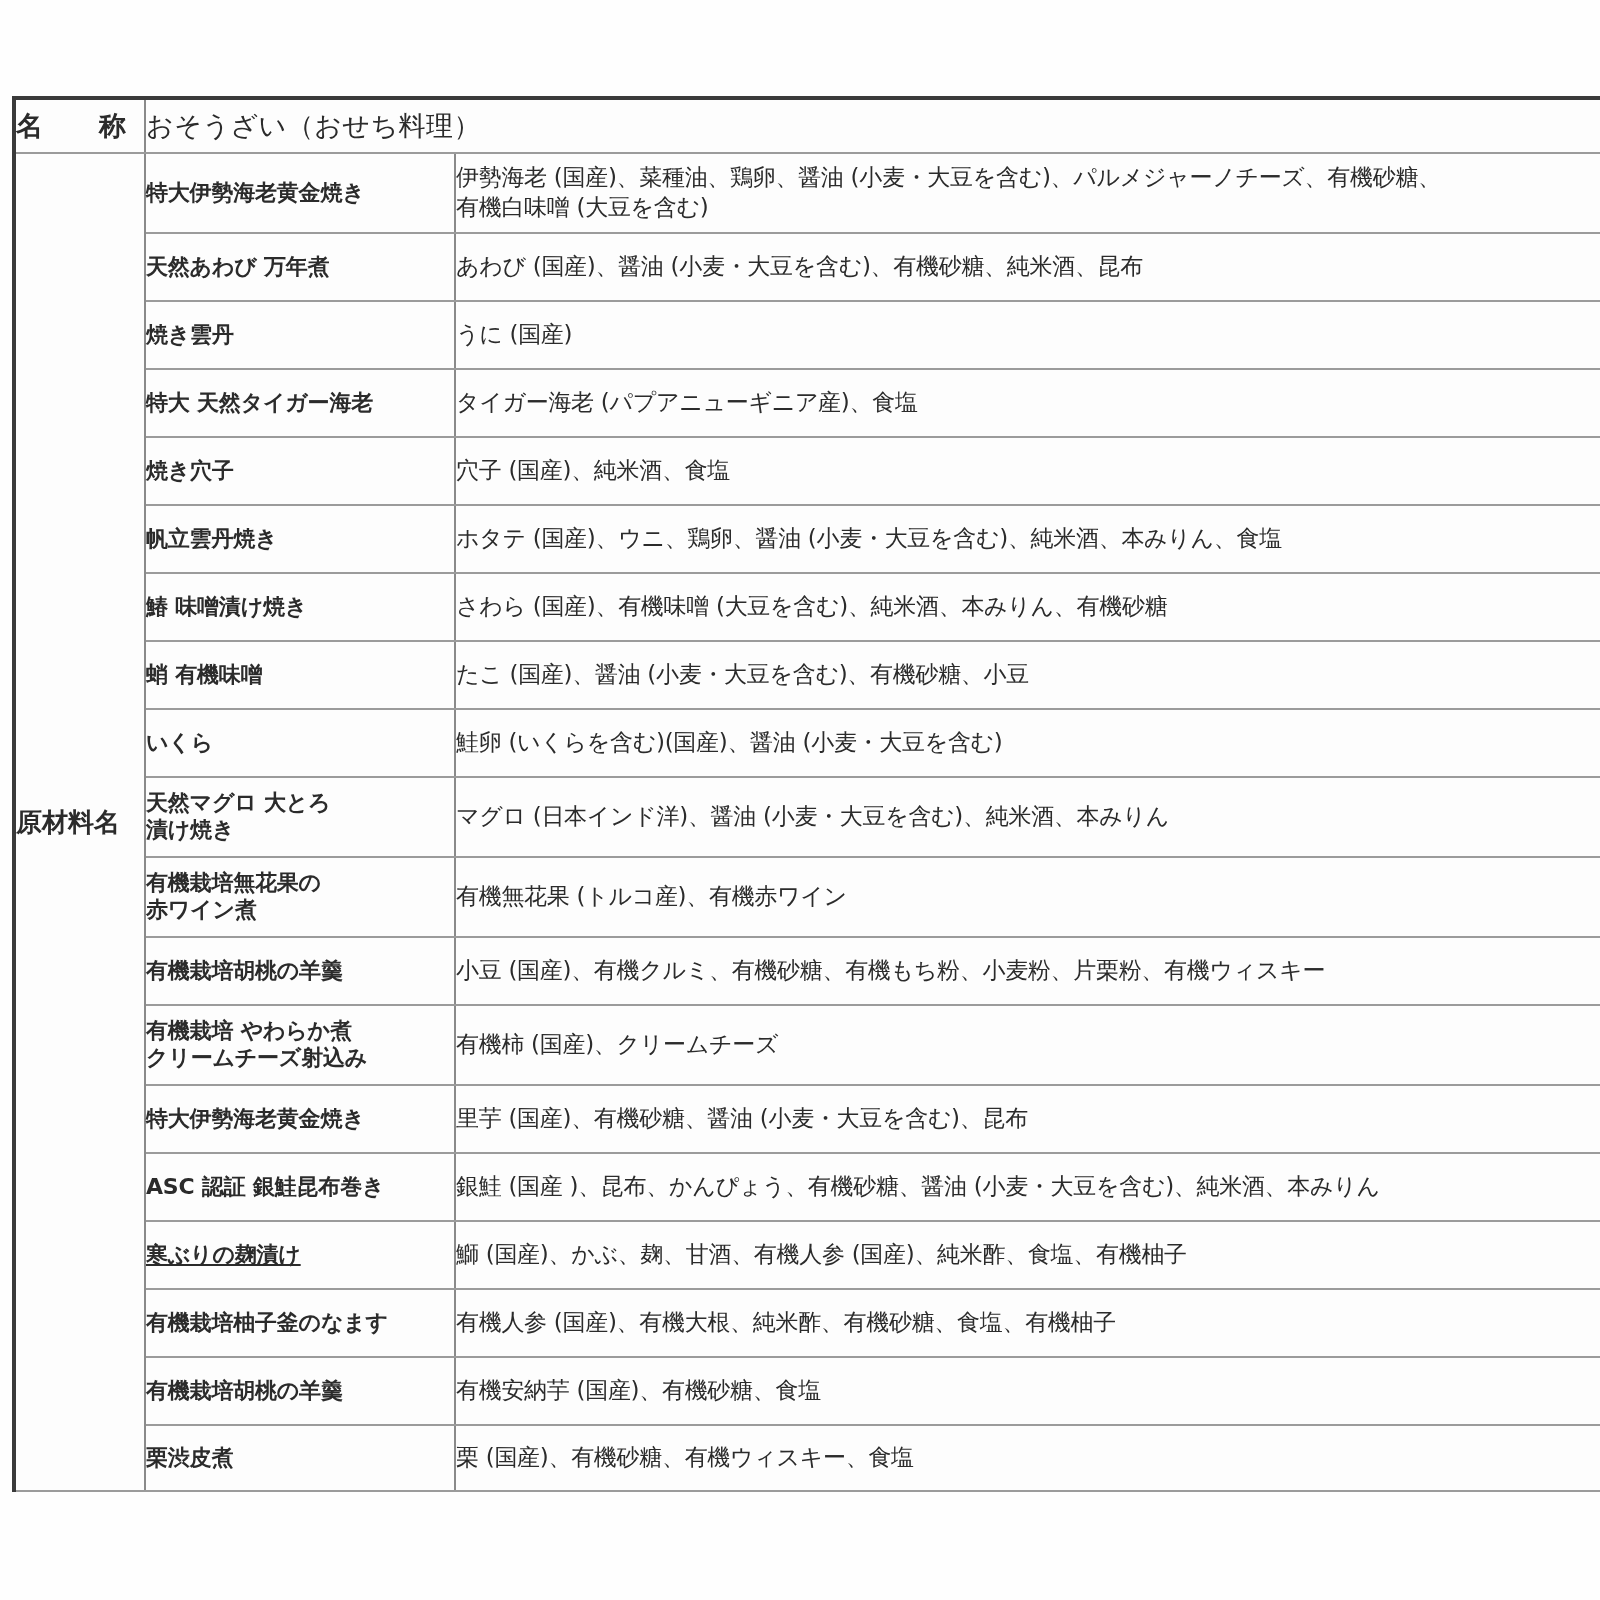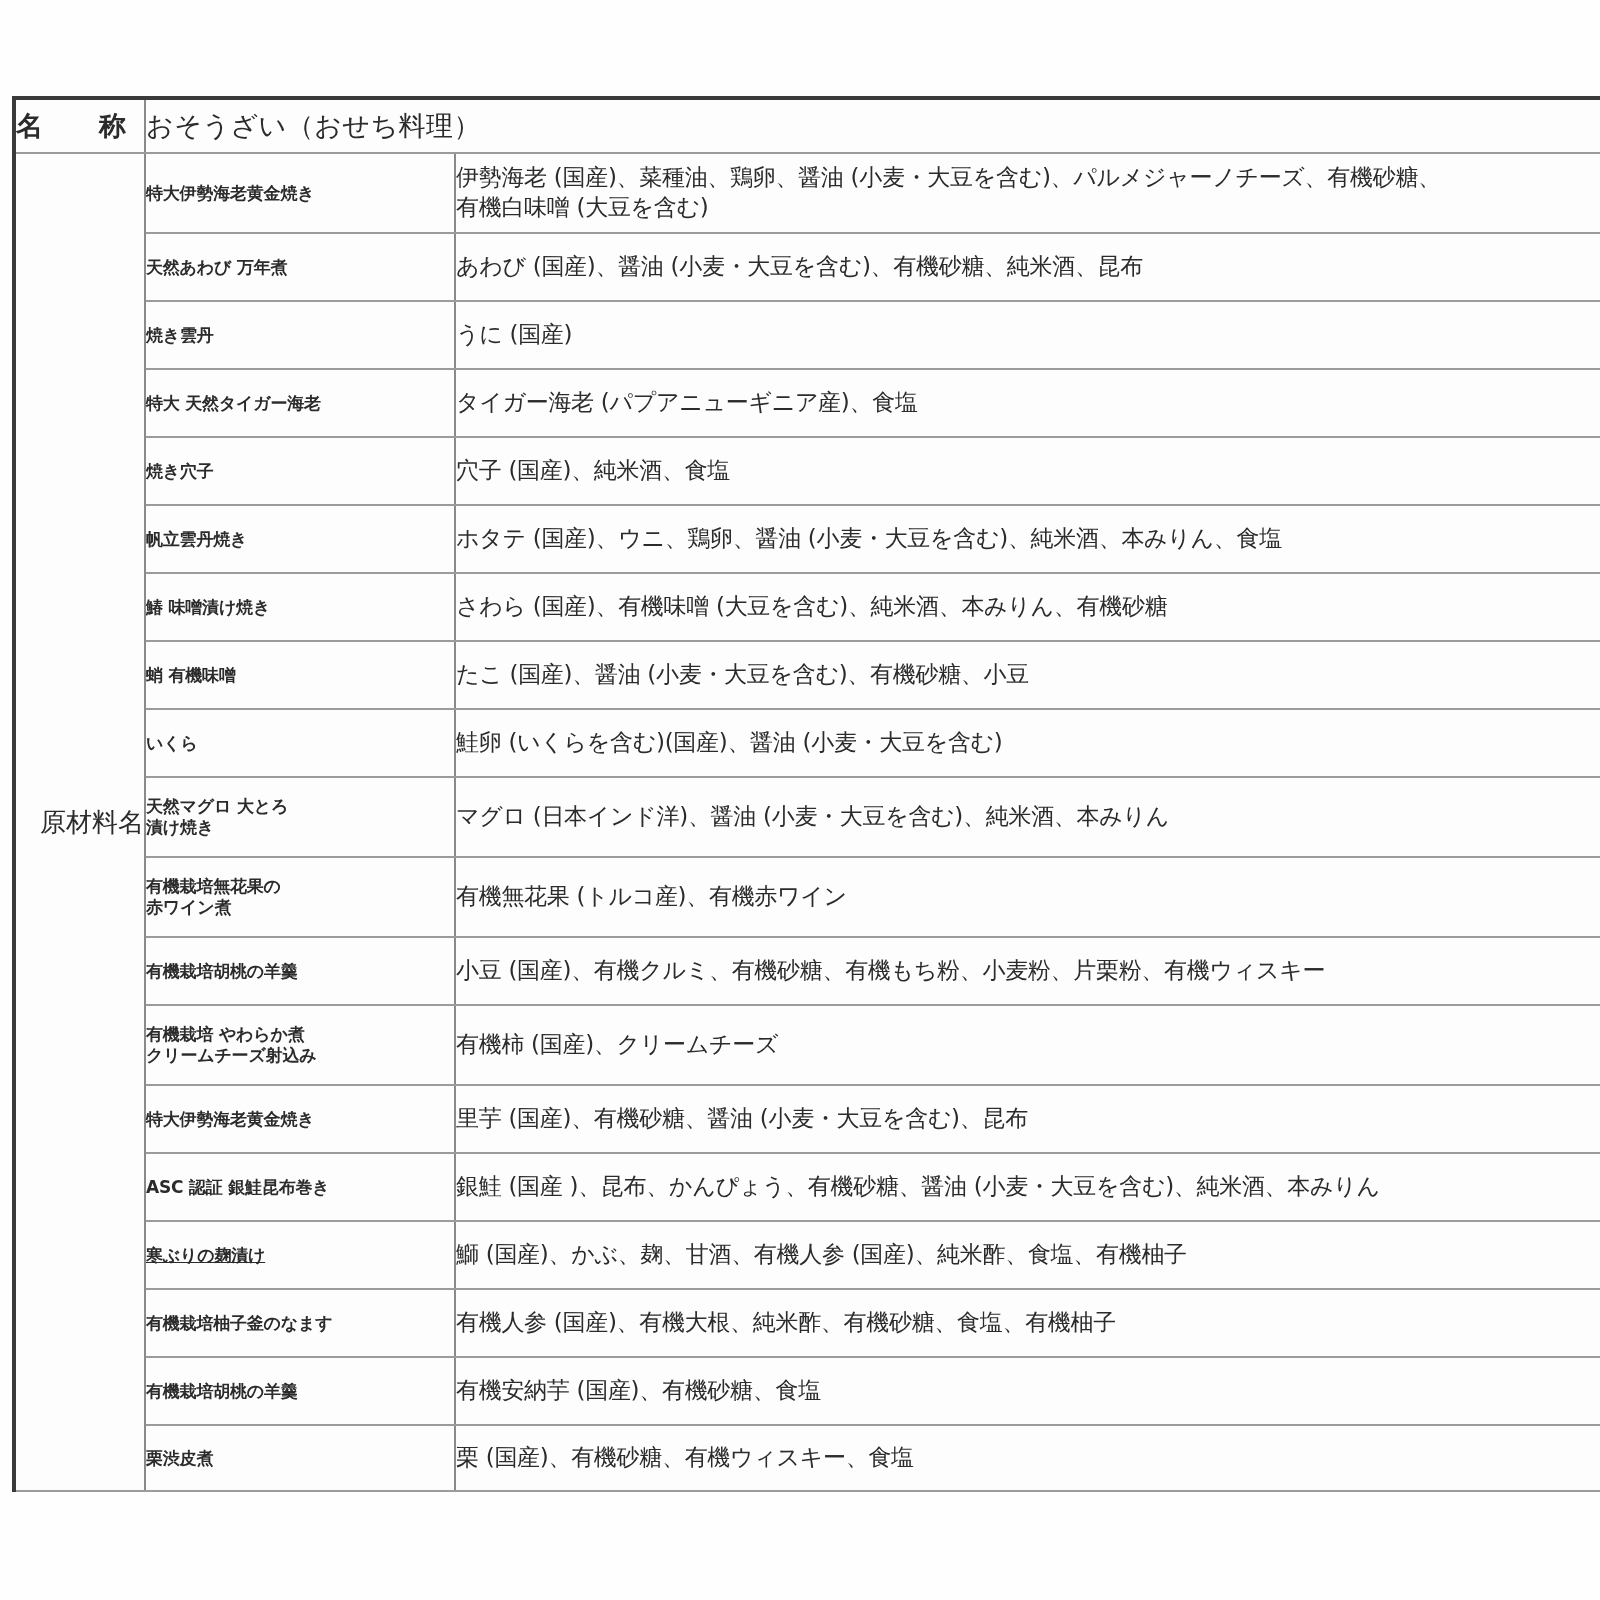--- a/index.html
+++ b/index.html
@@ -66,34 +66,34 @@
   .cell-head-value {
     font-size: 27px;
     padding: 0 14px;
     white-space: nowrap;
     letter-spacing: 0.5px;
   }
 
   
   .cell-stub {
     font-size: 26px;
-    font-weight: 400;
+    font-weight: 700;
     vertical-align: top;
     padding: 14px 6px 0 8px;
-    text-align: right;
+    text-align: left;
     line-height: 1.1;
     white-space: nowrap;
   }
 
   
   .item-row td { height: 66px; }
   .item-row.tall td { height: 78px; }
 
   .cell-name {
-    font-size: 17px;
+    font-size: 22px;
     font-weight: 700;
     padding: 0 8px 0 10px;
     line-height: 1.22;
     letter-spacing: -0.2px;
     white-space: pre-line;
   }
   .cell-name.indent { padding-left: 22px; text-decoration: underline; }
 
   .cell-ing {
     font-size: 23px;

